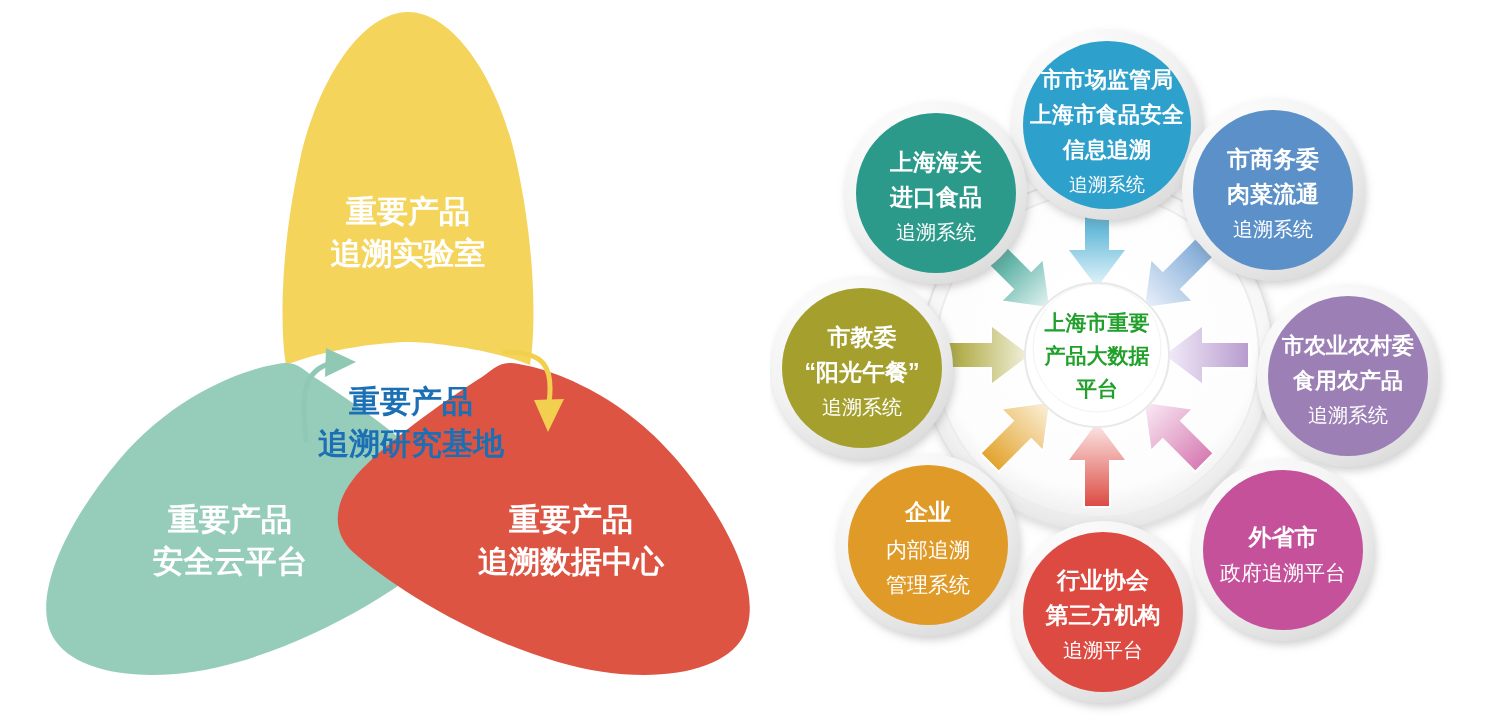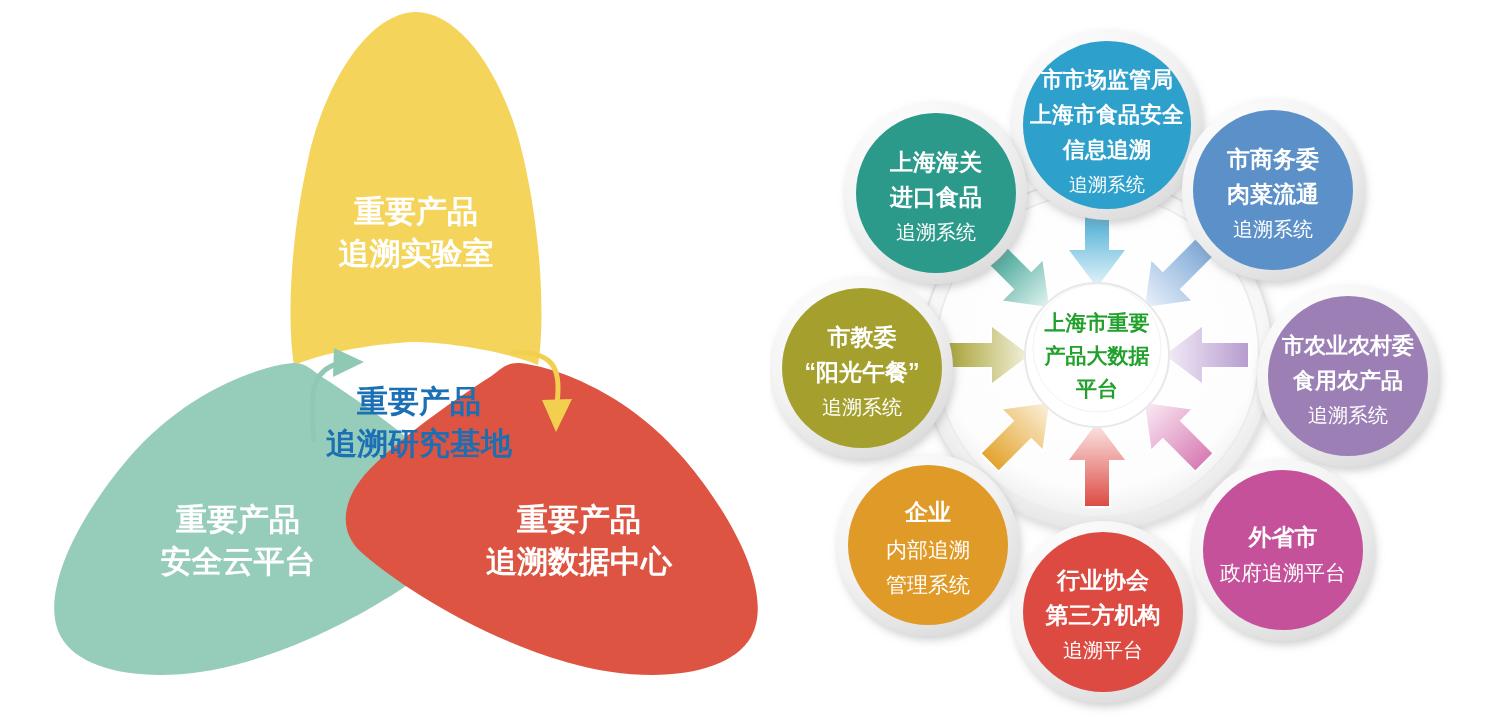--- a/index.html
+++ b/index.html
@@ -14,21 +14,21 @@
     overflow: hidden;
     font-family: "Liberation Sans", "DejaVu Sans", sans-serif;
   }
   .stage {
     position: absolute;
     inset: 0;
     display: block;
   }
   .panel-left {
     position: absolute;
-    left: 16px;
+    left: 8px;
     top: 0;
     width: 780px;
     height: 721px;
   }
   .panel-right {
     position: absolute;
     left: 770px;
     top: 0;
     width: 729px;
     height: 721px;

